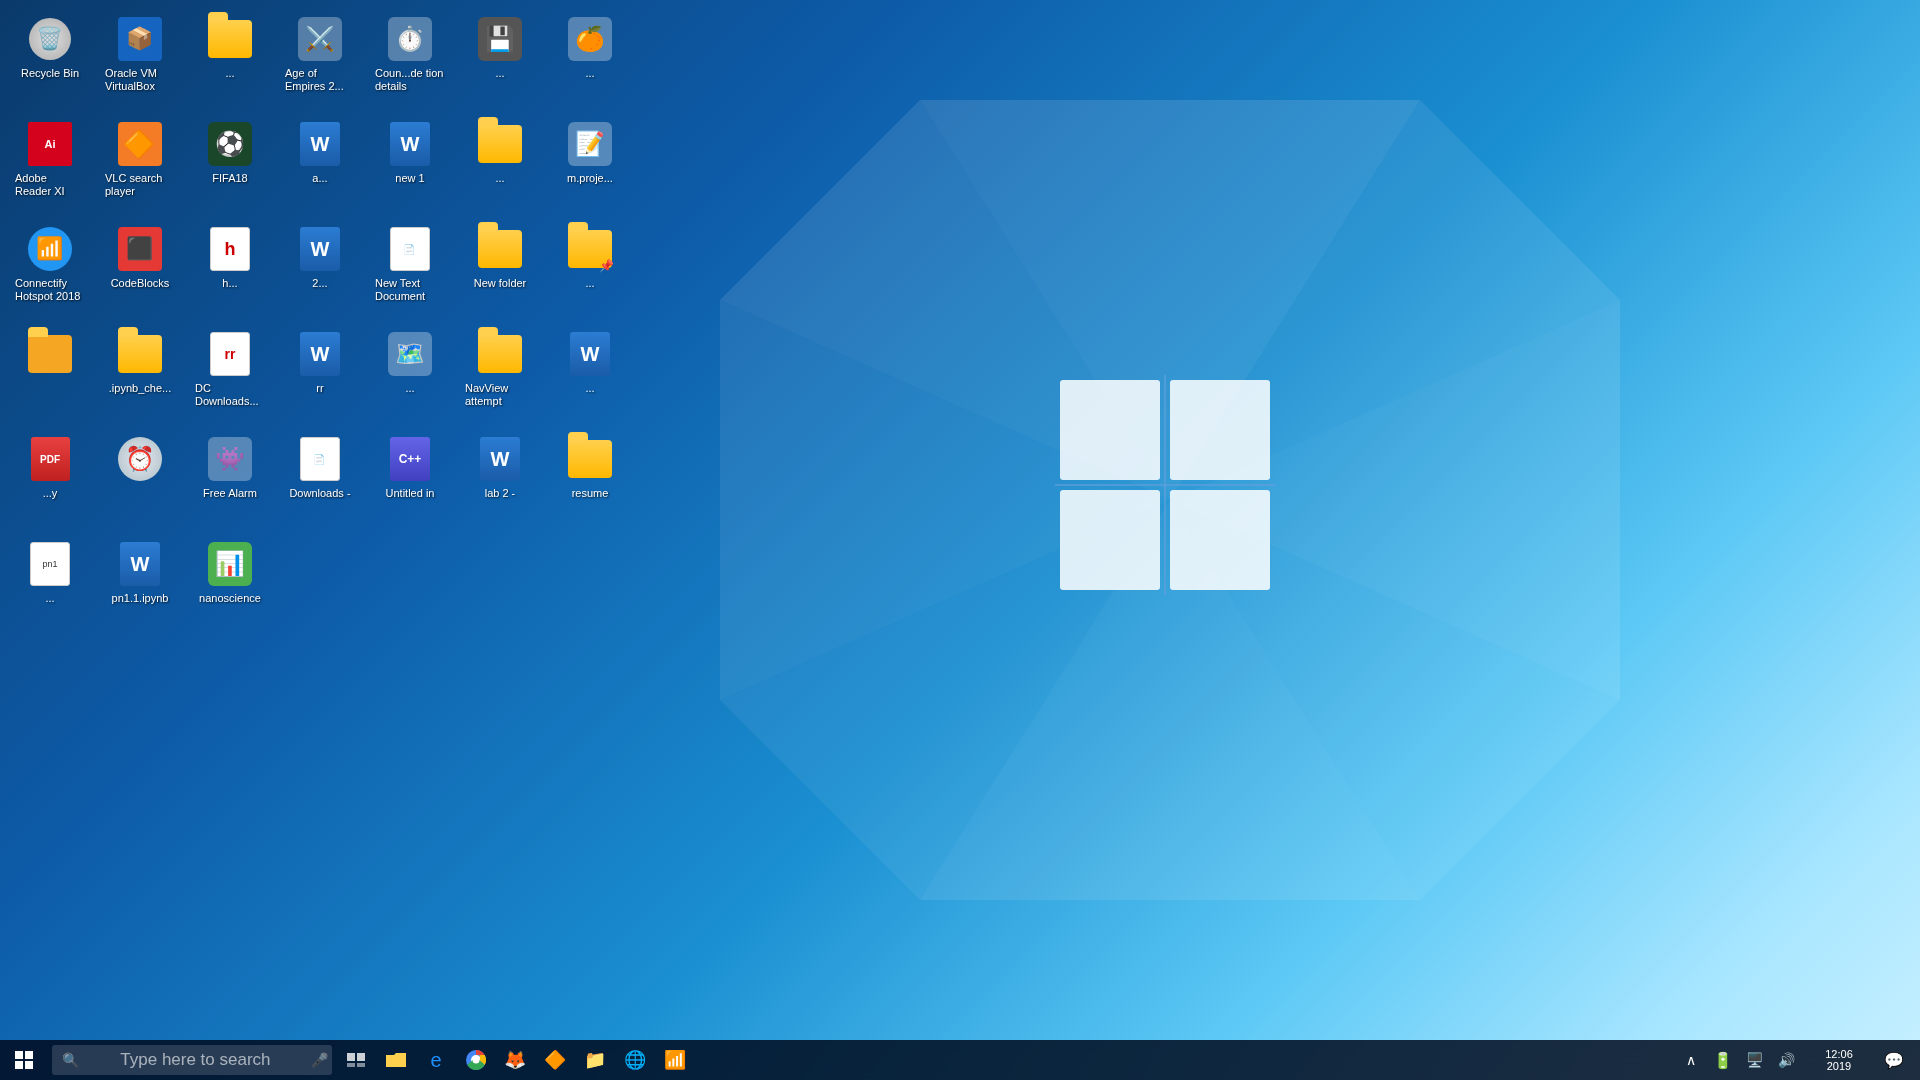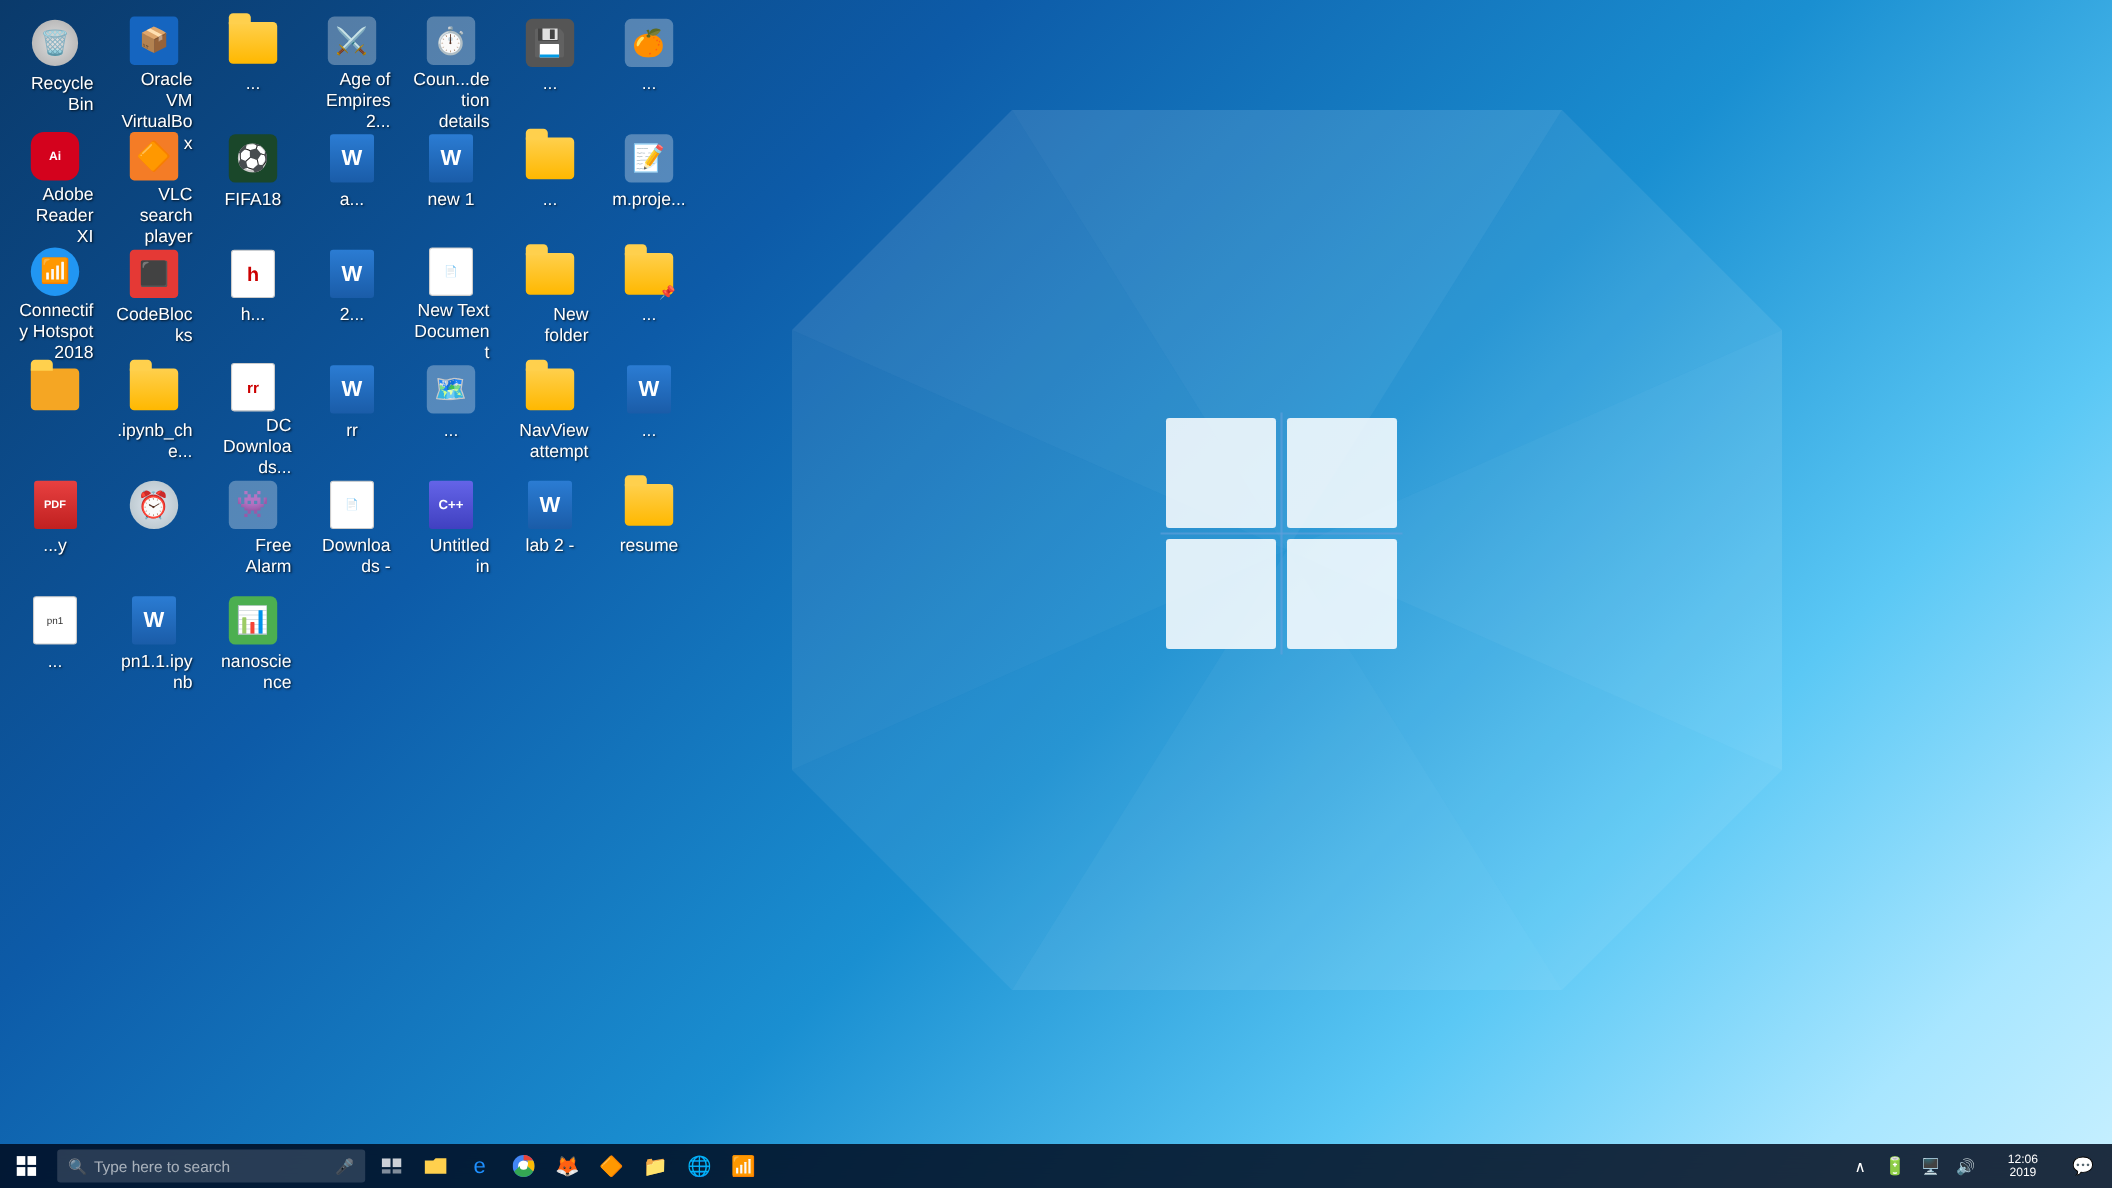--- a/index.html
+++ b/index.html
@@ -55,22 +55,22 @@
       width: 48px;
       height: 48px;
       margin-bottom: 4px;
       display: flex;
       align-items: center;
       justify-content: center;
       position: relative;
     }
     .icon-label {
       color: white;
-      font-size: 16px;
-      text-align: right;
+      font-size: 11px;
+      text-align: left;
       text-shadow: 1px 1px 2px rgba(0,0,0,0.8);
       line-height: 1.2;
       word-break: break-word;
       max-width: 75px;
     }
     
     .icon-recycle {
       width: 42px; height: 42px;
       background: radial-gradient(circle, #e0e0e0, #aaa);
       border-radius: 50%;
@@ -116,21 +116,21 @@
     .icon-generic {
       width: 44px; height: 44px;
       background: rgba(255,255,255,0.3);
       border-radius: 6px;
       display: flex; align-items: center; justify-content: center;
       font-size: 24px;
     }
     .icon-adobe {
       width: 44px; height: 44px;
       background: #d4021d;
-      border-radius: 12px;
+      border-radius: 2px;
       display: flex; align-items: center; justify-content: center;
       color: white; font-size: 11px; font-weight: bold;
     }
     .icon-vlc {
       width: 44px; height: 44px;
       background: #f47c26;
       border-radius: 4px;
       display: flex; align-items: center; justify-content: center;
       font-size: 26px;
     }
@@ -201,22 +201,23 @@
       padding: 3px 10px;
       width: 280px;
       height: 30px;
       cursor: text;
     }
     #search-bar input {
       background: transparent;
       border: none;
       outline: none;
       color: rgba(255,255,255,0.8);
-      font-size: 14px;
+      font-size: 17px;
       width: 220px;
+      text-align: center;
     }
     #search-bar input::placeholder { color: rgba(255,255,255,0.6); }
     #search-icon-tb { color: rgba(255,255,255,0.6); font-size: 14px; margin-right: 6px; }
     #mic-icon-tb { color: rgba(255,255,255,0.6); font-size: 14px; margin-left: 6px; }
     .taskbar-btn {
       width: 40px;
       height: 40px;
       display: flex;
       align-items: center;
       justify-content: center;

